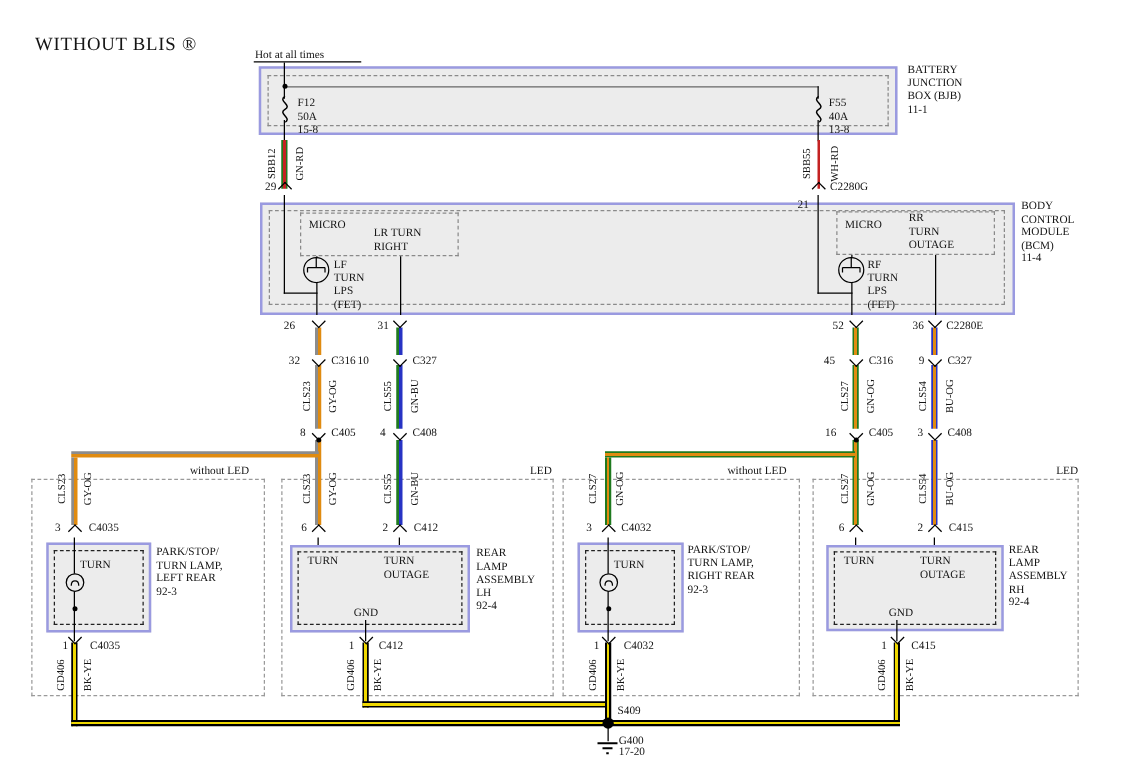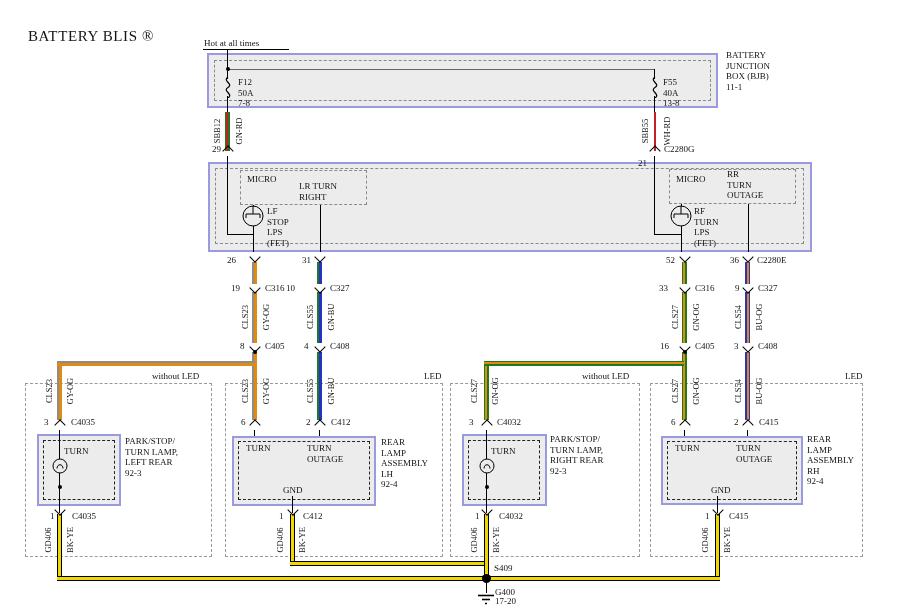--- a/index.html
+++ b/index.html
@@ -27,21 +27,21 @@
   .w-gnog-v{background:linear-gradient(to right,var(--wire_green) 0 30%,var(--wire_orange) 30% 70%,var(--wire_green) 70%);}
   .w-gnog-h{background:linear-gradient(to bottom,var(--wire_green) 0 30%,var(--wire_orange) 30% 70%,var(--wire_green) 70%);}
   .w-buog-v{background:linear-gradient(to right,var(--wire_blue) 0 30%,var(--wire_orange) 30% 70%,var(--wire_blue) 70%);}
   .w-bkye-v{background:linear-gradient(to right,#000 0 28%,var(--wire_yellow) 28% 72%,#000 72%);}
   .w-bkye-h{background:linear-gradient(to bottom,#000 0 28%,var(--wire_yellow) 28% 72%,#000 72%);}
 </style>
 </head>
 <body>
 
 <div id="canvas">
-  <div class="abs title" style="left:28px;top:28px">BATTERY BLIS ®</div>
+  <div class="abs title" style="left:28px;top:28px">WITHOUT BLIS ®</div>
 <div class="abs box-blue" style="left: 207px; top: 53px; width: 511px; height: 55px;"></div>
     <div class="abs box-dash-gray" style="left: 214px; top: 60px; width: 497px; height: 41px;"></div>
     <div class="abs box-blue" style="left: 208px; top: 162px; width: 604px; height: 90px;"></div>
     <div class="abs box-dash-gray" style="left: 215px; top: 168px; width: 589px; height: 76px;"></div>
     <div class="abs box-dash-gray" style="left: 240px; top: 170px; width: 127px; height: 35px;"></div>
     <div class="abs box-dash-gray" style="left: 669px; top: 169px; width: 127px; height: 35px;"></div>
     <div class="abs box-dash-grp" style="left: 25px; top: 383px; width: 187px; height: 174px;"></div>
     <div class="abs box-dash-grp" style="left: 225px; top: 383px; width: 218px; height: 174px;"></div>
     <div class="abs box-dash-grp" style="left: 450px; top: 383px; width: 190px; height: 174px;"></div>
     <div class="abs box-dash-grp" style="left: 650px; top: 383px; width: 213px; height: 174px;"></div>
@@ -106,56 +106,61 @@
     <div class="abs w-bkye-v" style="left: 715px; top: 514px; width: 5px; height: 64px;"></div>
     <div class="abs w-bkye-h" style="left: 57px; top: 576px; width: 431px; height: 5px;"></div>
     <div class="abs w-bkye-h" style="left: 484px; top: 576px; width: 236px; height: 5px;"></div>
     <div class="abs lbl" style="left: 204px; top: 38px;">Hot at all times</div>
     <div class="abs lbl" style="left: 726px; top: 50px;">BATTERY
 JUNCTION
 BOX (BJB)
 11-1</div>
     <div class="abs lbl" style="left: 238px; top: 77px;">F12
 50A
-7-8</div>
+15-8</div>
     <div class="abs lbl" style="left: 663px; top: 77px;">F55
 40A
 13-8</div>
     <div class="abs rot" style="left: 217px; top: 131px;">SBB12</div>
     <div class="abs rot" style="left: 239px; top: 131px;">GN-RD</div>
     <div class="abs rot" style="left: 645px; top: 131px;">SBB55</div>
     <div class="abs rot" style="left: 667px; top: 131px;">WH-RD</div>
     <div class="abs lbl" style="left: 212px; top: 144px;">29</div>
     <div class="abs lbl" style="left: 638px; top: 158px;">21</div>
     <div class="abs lbl" style="left: 664px; top: 144px;">C2280G</div>
+    <div class="abs lbl" style="left: 817px; top: 159px;">BODY
+CONTROL
+MODULE
+(BCM)
+11-4</div>
     <div class="abs lbl" style="left: 247px; top: 174px;">MICRO</div>
     <div class="abs lbl" style="left: 299px; top: 181px;">LR TURN
 RIGHT</div>
     <div class="abs lbl" style="left: 676px; top: 174px;">MICRO</div>
     <div class="abs lbl" style="left: 727px; top: 169px;">RR
 TURN
 OUTAGE</div>
     <div class="abs lbl" style="left: 267px; top: 206px;">LF
-STOP
+TURN
 LPS
 (FET)</div>
     <div class="abs lbl" style="left: 694px; top: 206px;">RF
 TURN
 LPS
 (FET)</div>
     <div class="abs lbl" style="left: 227px; top: 255px;">26</div>
     <div class="abs lbl" style="left: 302px; top: 255px;">31</div>
     <div class="abs lbl" style="left: 666px; top: 255px;">52</div>
     <div class="abs lbl" style="left: 730px; top: 255px;">36</div>
     <div class="abs lbl" style="left: 757px; top: 255px;">C2280E</div>
-    <div class="abs lbl" style="left: 231px; top: 283px;">19</div>
+    <div class="abs lbl" style="left: 231px; top: 283px;">32</div>
     <div class="abs lbl" style="left: 265px; top: 283px;">C316</div>
     <div class="abs lbl" style="left: 286px; top: 283px;">10</div>
     <div class="abs lbl" style="left: 330px; top: 283px;">C327</div>
-    <div class="abs lbl" style="left: 659px; top: 283px;">33</div>
+    <div class="abs lbl" style="left: 659px; top: 283px;">45</div>
     <div class="abs lbl" style="left: 695px; top: 283px;">C316</div>
     <div class="abs lbl" style="left: 735px; top: 283px;">9</div>
     <div class="abs lbl" style="left: 758px; top: 283px;">C327</div>
     <div class="abs rot" style="left: 245px; top: 317px;">CLS23</div>
     <div class="abs rot" style="left: 266px; top: 317px;">GY-OG</div>
     <div class="abs rot" style="left: 310px; top: 317px;">CLS55</div>
     <div class="abs rot" style="left: 331px; top: 317px;">GN-BU</div>
     <div class="abs rot" style="left: 675px; top: 317px;">CLS27</div>
     <div class="abs rot" style="left: 696px; top: 317px;">GN-OG</div>
     <div class="abs rot" style="left: 738px; top: 317px;">CLS54</div>

